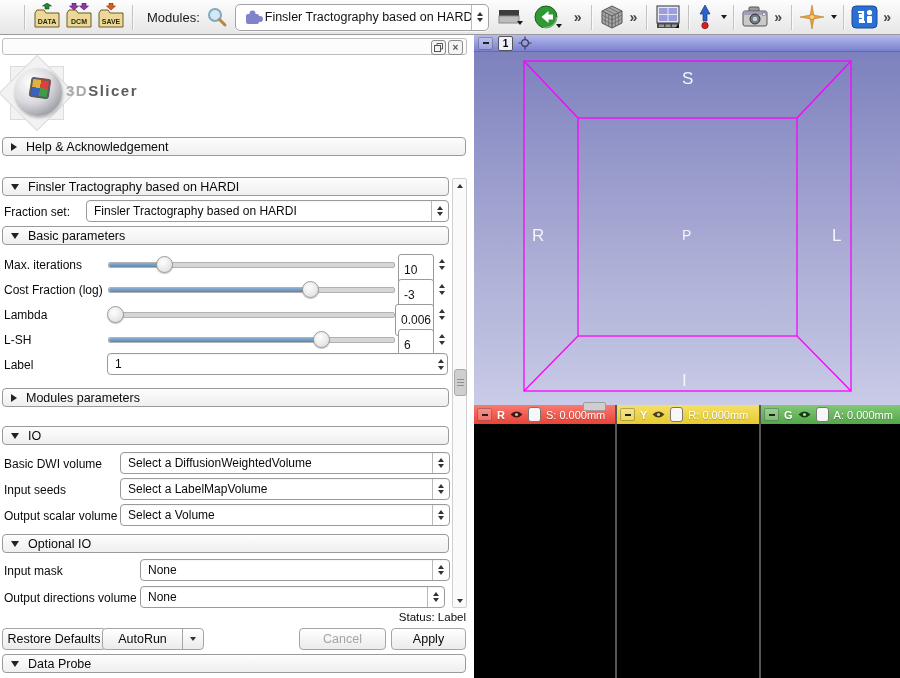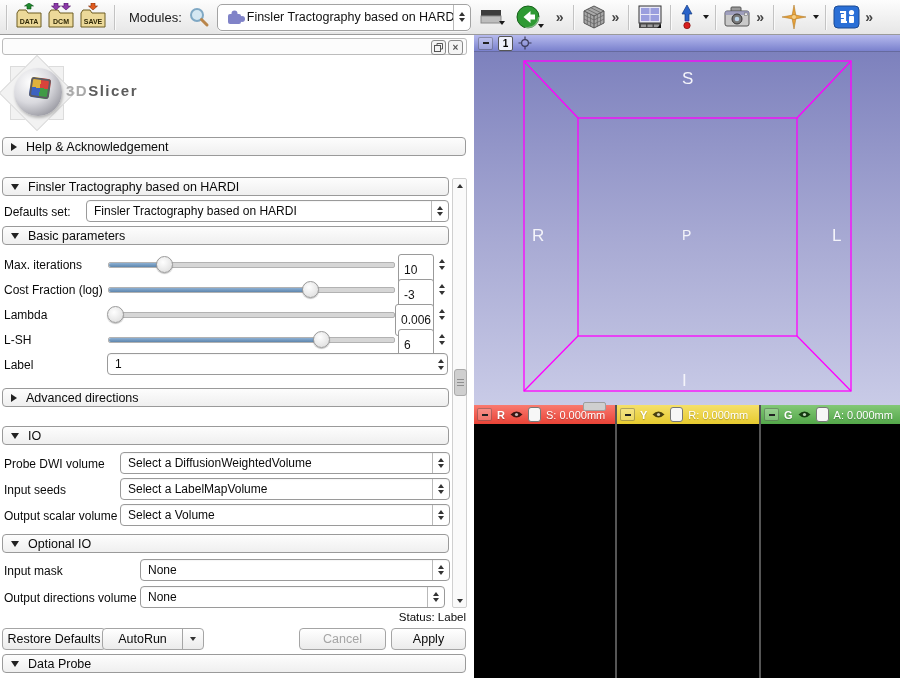--- a/index.html
+++ b/index.html
@@ -2,21 +2,21 @@
 <html><head>
 <meta charset="utf-8">
 <style>
   html,body{margin:0;padding:0}
   body{width:900px;height:678px;position:relative;overflow:hidden;background:#fff;
        font-family:"Liberation Sans",sans-serif;color:#111;-webkit-font-smoothing:antialiased}
 
   
   #toolbar{position:absolute;left:0;top:0;width:900px;height:35px;box-sizing:border-box;
            background:linear-gradient(#fdfdfd,#e6e6e6);border-bottom:1px solid #9a9a9a;
-           display:flex;align-items:center;padding:0 2px;gap:2px}
+           display:flex;align-items:center;padding:0 20px;gap:2px}
   .tsep{width:1px;height:25px;background:#c3c3c3;border-right:1px solid #fafafa;margin:0 4px;flex:0 0 auto}
   .ticon{position:relative;display:flex;align-items:center;justify-content:center;flex:0 0 auto}
   .chev{font-size:14px;color:#444;font-weight:bold;padding:0 3px;flex:0 0 auto}
   .caret-dn{width:0;height:0;border-left:3.5px solid transparent;border-right:3.5px solid transparent;
             border-top:4.5px solid #1a1a1a}
   .caret-abs{position:absolute;bottom:2px;right:-7px}
   #modules-label{font-size:13px;color:#1a1a1a;margin-left:7px;flex:0 0 auto}
   #module-combo{height:25px;width:252px;border:1px solid #a3a3a3;border-radius:5px;background:#fff;
                 display:flex;align-items:center;margin-left:5px;flex:0 0 auto;box-shadow:0 1px 0 rgba(255,255,255,.6)}
   #module-combo .ctext{font-size:12.5px;color:#111;flex:1;white-space:nowrap;overflow:hidden}
@@ -284,21 +284,21 @@
   <div class="pel cbar" style="left:2px;top:102px;width:464px">
     <i class="tri-rt"></i>
     <span>Help &amp; Acknowledgement</span>
   </div>
 
   <div class="pel cbar" style="left:2px;top:142px;width:447px">
     <i class="tri-dn"></i>
     <span>Finsler Tractography based on HARDI</span>
   </div>
 
-  <span class="flabel" style="top:170px">Defaults set:</span>
+  <span class="flabel" style="top:170px">Fraction set:</span>
   <div class="pel combo" style="left:86px;top:165px;width:363px">
     <span class="ctext">Finsler Tractography based on HARDI</span>
     <span class="combo-spin">
         <i class="tu"></i>
         <i class="td"></i>
       </span>
   </div>
 
   <div class="pel cbar" style="left:2px;top:191px;width:447px">
     <i class="tri-dn"></i>
@@ -369,29 +369,29 @@
   <div class="pel combo" style="left:107px;top:318px;width:341px">
     <span class="ctext">1</span>
     <span class="spinbtns" style="position:static;height:auto">
         <i class="tu"></i>
         <i class="td"></i>
       </span>
   </div>
 
   <div class="pel cbar" style="left:2px;top:353px;width:447px">
     <i class="tri-rt"></i>
-    <span>Advanced directions</span>
+    <span>Modules parameters</span>
   </div>
 
   <div class="pel cbar" style="left:2px;top:391px;width:447px">
     <i class="tri-dn"></i>
     <span>IO</span>
   </div>
 
-  <span class="flabel" style="top:422px">Probe DWI volume</span>
+  <span class="flabel" style="top:422px">Basic DWI volume</span>
   <div class="pel combo" style="left:120px;top:417px;width:330px">
     <span class="ctext">Select a DiffusionWeightedVolume</span>
     <span class="combo-spin">
         <i class="tu"></i>
         <i class="td"></i>
       </span>
   </div>
 
   <span class="flabel" style="top:448px">Input seeds</span>
   <div class="pel combo" style="left:120px;top:443px;width:330px">

